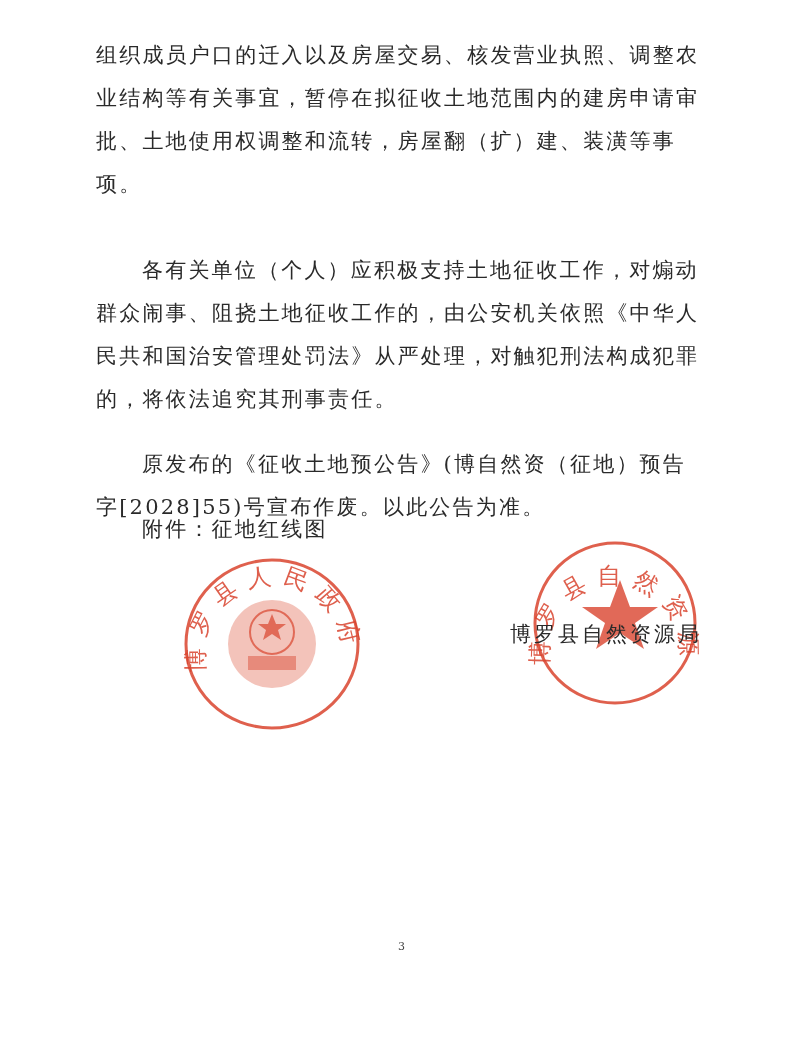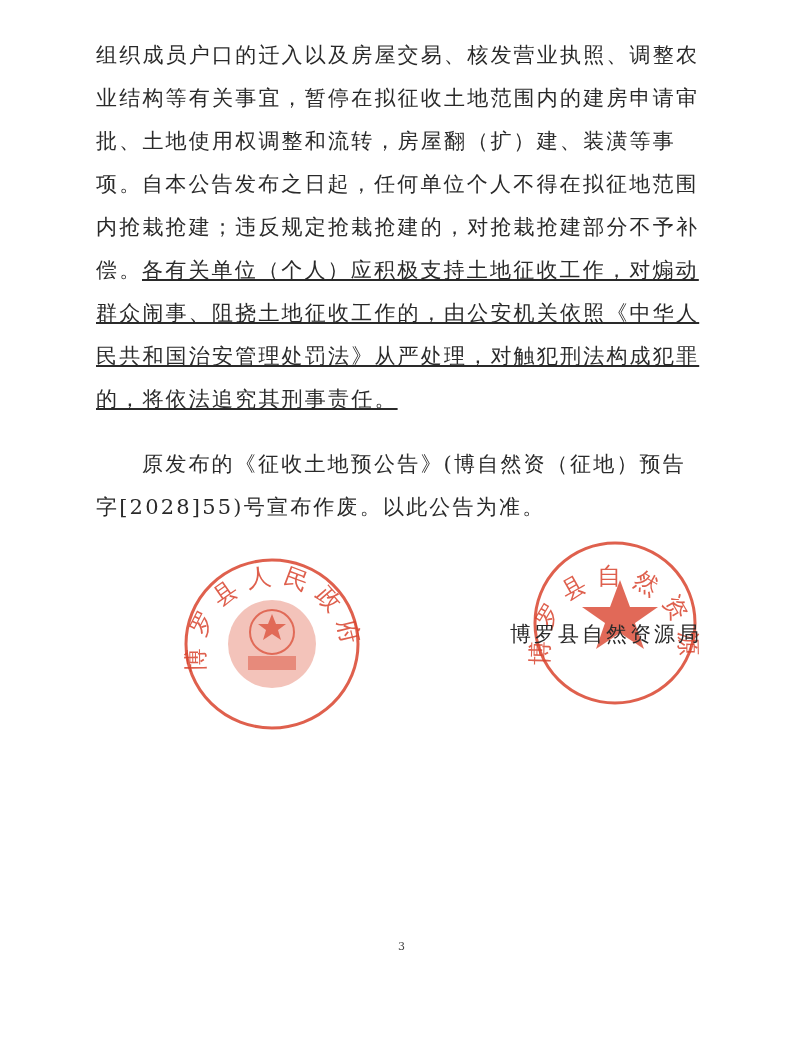--- a/index.html
+++ b/index.html
@@ -8,21 +8,21 @@
       font-family: "DejaVu Serif", "Liberation Serif", serif; color: #2a2a2a;
     }
     .page { position: absolute; left: 0; top: 0; width: 800px; height: 1063px; }
     .para {
       position: absolute; left: 96px; width: 612px;
       font-size: 21px; line-height: 43px; letter-spacing: 2.2px; margin: 0;
     }
     .indent { text-indent: 46px; }
     .p1 { top: 34px; }
     .p2 { top: 163px; }
-    .p3 { top: 249px; text-decoration: underline; }
+    .p3 { top: 249px; }
     .p4 { top: 400px; }
     .p5 { top: 443px; }
     .p6 { top: 508px; }
 
     .seal { position: absolute; }
     .seal-left { left: 168px; top: 552px; width: 210px; height: 180px; }
     .seal-right { left: 520px; top: 535px; width: 190px; height: 175px; }
 
     .sign-org {
       position: absolute; left: 510px; top: 620px; font-size: 21px; letter-spacing: 3px;
@@ -33,23 +33,23 @@
     .page-num {
       position: absolute; left: 398px; top: 940px; font-size: 11px; color: #444;
     }
   </style>
 </head>
 <body>
 
 <div class="page">
 
   <p class="para p1">组织成员户口的迁入以及房屋交易、核发营业执照、调整农业结构等有关事宜，暂停在拟征收土地范围内的建房申请审批、土地使用权调整和流转，房屋翻（扩）建、装潢等事项。</p>
-  <p class="para indent p2">自本公告发布之日起，任何单位个人不得在拟征地范围内抢栽抢建；违反规定抢栽抢建的，对抢栽抢建部分不予补偿。</p>
   <p class="para indent p3">各有关单位（个人）应积极支持土地征收工作，对煽动群众闹事、阻挠土地征收工作的，由公安机关依照《中华人民共和国治安管理处罚法》从严处理，对触犯刑法构成犯罪的，将依法追究其刑事责任。</p>
   <p class="para indent p5">原发布的《征收土地预公告》(博自然资（征地）预告字[2028]55)号宣布作废。以此公告为准。</p>
+  <p class="para indent p6">附件：征地红线图</p>
 
   <div class="seal seal-left">
     <svg width="210" height="180" viewBox="0 0 210 180">
       <defs>
         <path id="arcL" d="M 38 120 A 70 70 0 1 1 170 130"></path>
       </defs>
       <ellipse cx="104" cy="92" rx="86" ry="84" fill="none" stroke="#d9442e" stroke-width="3" opacity="0.85"></ellipse>
       <circle cx="104" cy="92" r="44" fill="#e57a66" opacity="0.45"></circle>
       <circle cx="104" cy="80" r="22" fill="none" stroke="#d9442e" stroke-width="2" opacity="0.7"></circle>
       <polygon points="104,62 108,72 118,72 110,78 113,88 104,82 95,88 98,78 90,72 100,72" fill="#d9442e" opacity="0.7"></polygon>

